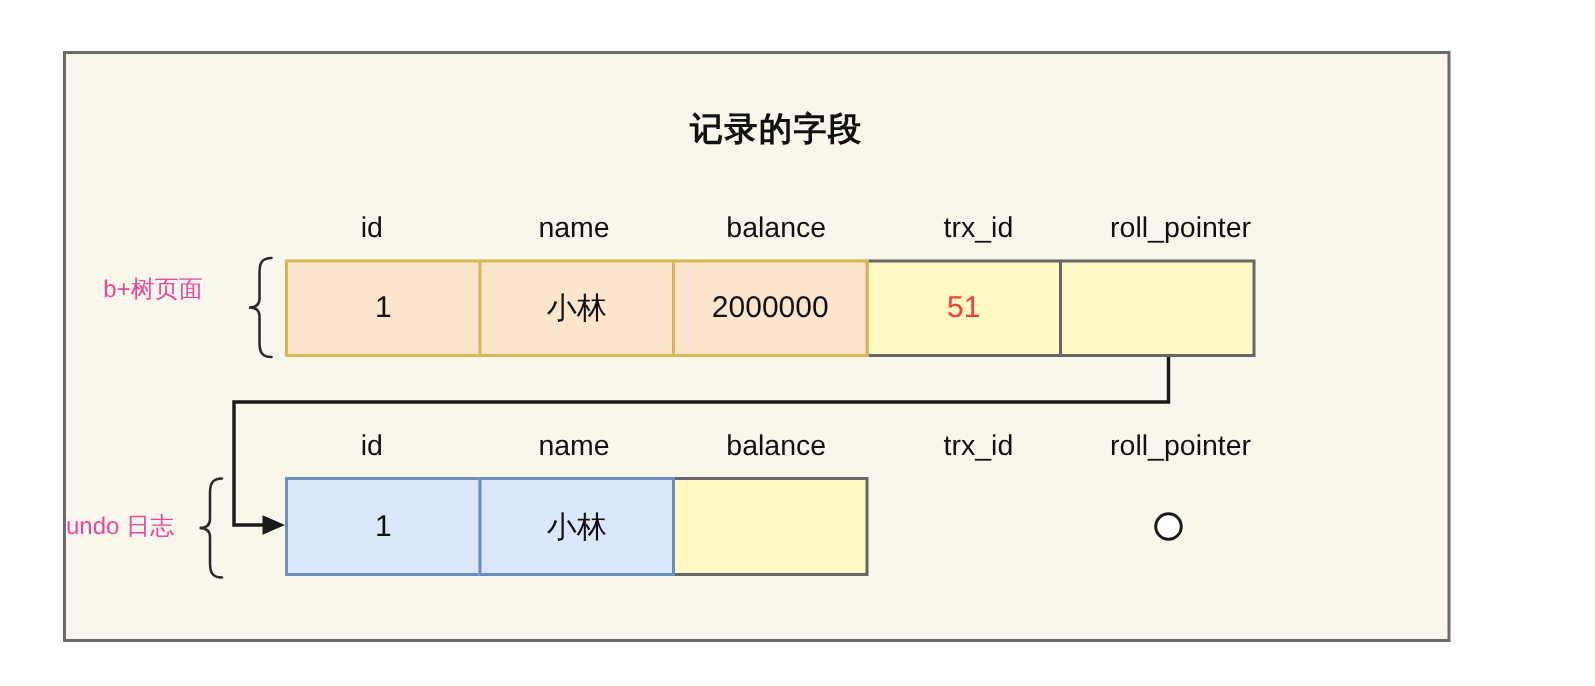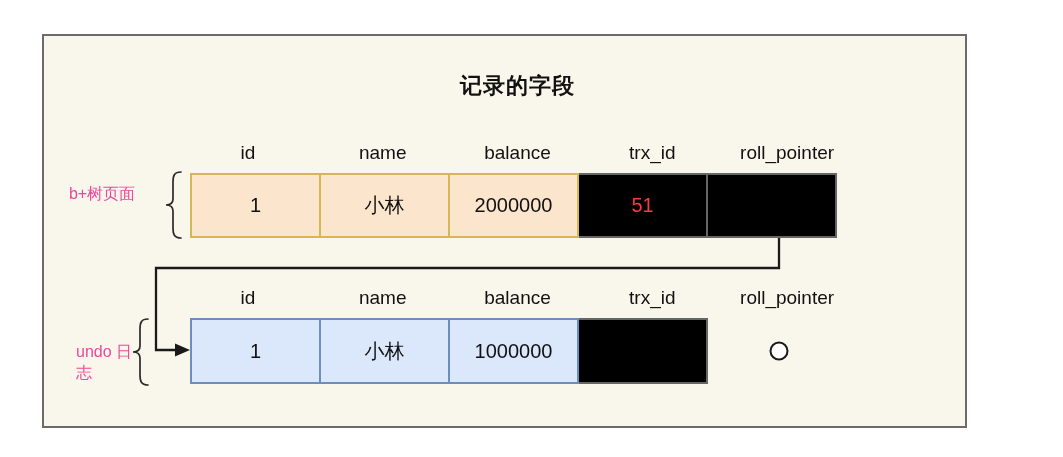--- a/index.html
+++ b/index.html
@@ -54,38 +54,37 @@
   .cell {
     width: 131px;
     display: flex;
     align-items: center;
     justify-content: center;
     font-size: 20px;
   }
   .cell + .cell { margin-left: -2px; }
   .cell.orange { background: #fce5cd; border: 2px solid #d6b656; z-index: 2; }
   .cell.blue   { background: #dbe8fb; border: 2px solid #6c8ebf; z-index: 2; }
-  .cell.gray   { background: #000000; border: 2px solid #666666; z-index: 1; }
+  .cell.gray   { background: #fef9c3; border: 2px solid #666666; z-index: 1; }
   .cell.trx    { color: #f93b3b; }
   .row-label {
     position: absolute;
     font-size: 16px;
     line-height: 21px;
     color: #ec4899;
   }
   .label-btree {
     left: 52px; top: 183px;
     width: 100px;
     text-align: center;
   }
   .label-undo {
     left: 44px; top: 341px;
     width: 100px;
     text-align: left;
-    padding-left: 32px;
   }
   .brace { position: absolute; }
   .brace.b1 { left: 163px; top: 170px; }
   .brace.b2 { left: 130px; top: 317px; }
   .overlay {
     position: absolute;
     left: 0; top: 0;
     width: 1063px; height: 457px;
     pointer-events: none;
   }
@@ -119,21 +118,20 @@
     <span class="hdr">id</span>
     <span class="hdr">name</span>
     <span class="hdr">balance</span>
     <span class="hdr">trx_id</span>
     <span class="hdr">roll_pointer</span>
   </div>
 
   <div class="data-row row2">
     <div class="cell blue">1</div>
     <div class="cell blue">小林</div>
-    <div class="cell blue">1000000</div>
     <div class="cell gray"></div>
   </div>
 
   <div class="row-label label-btree">
     <div>b+树页面</div>
   </div>
   <div class="row-label label-undo">undo 日志</div>
 
   <svg class="brace b1" width="22" height="70" viewBox="0 0 22 70">
     <path d="M 18 2 C 11 2 10 6 10 12 L 10 29 C 10 33 8 35 3 35 C 8 35 10 37 10 41 L 10 58 C 10 64 11 68 18 68" fill="none" stroke="#2a2a2a" stroke-width="1.7" stroke-linecap="round"></path>

